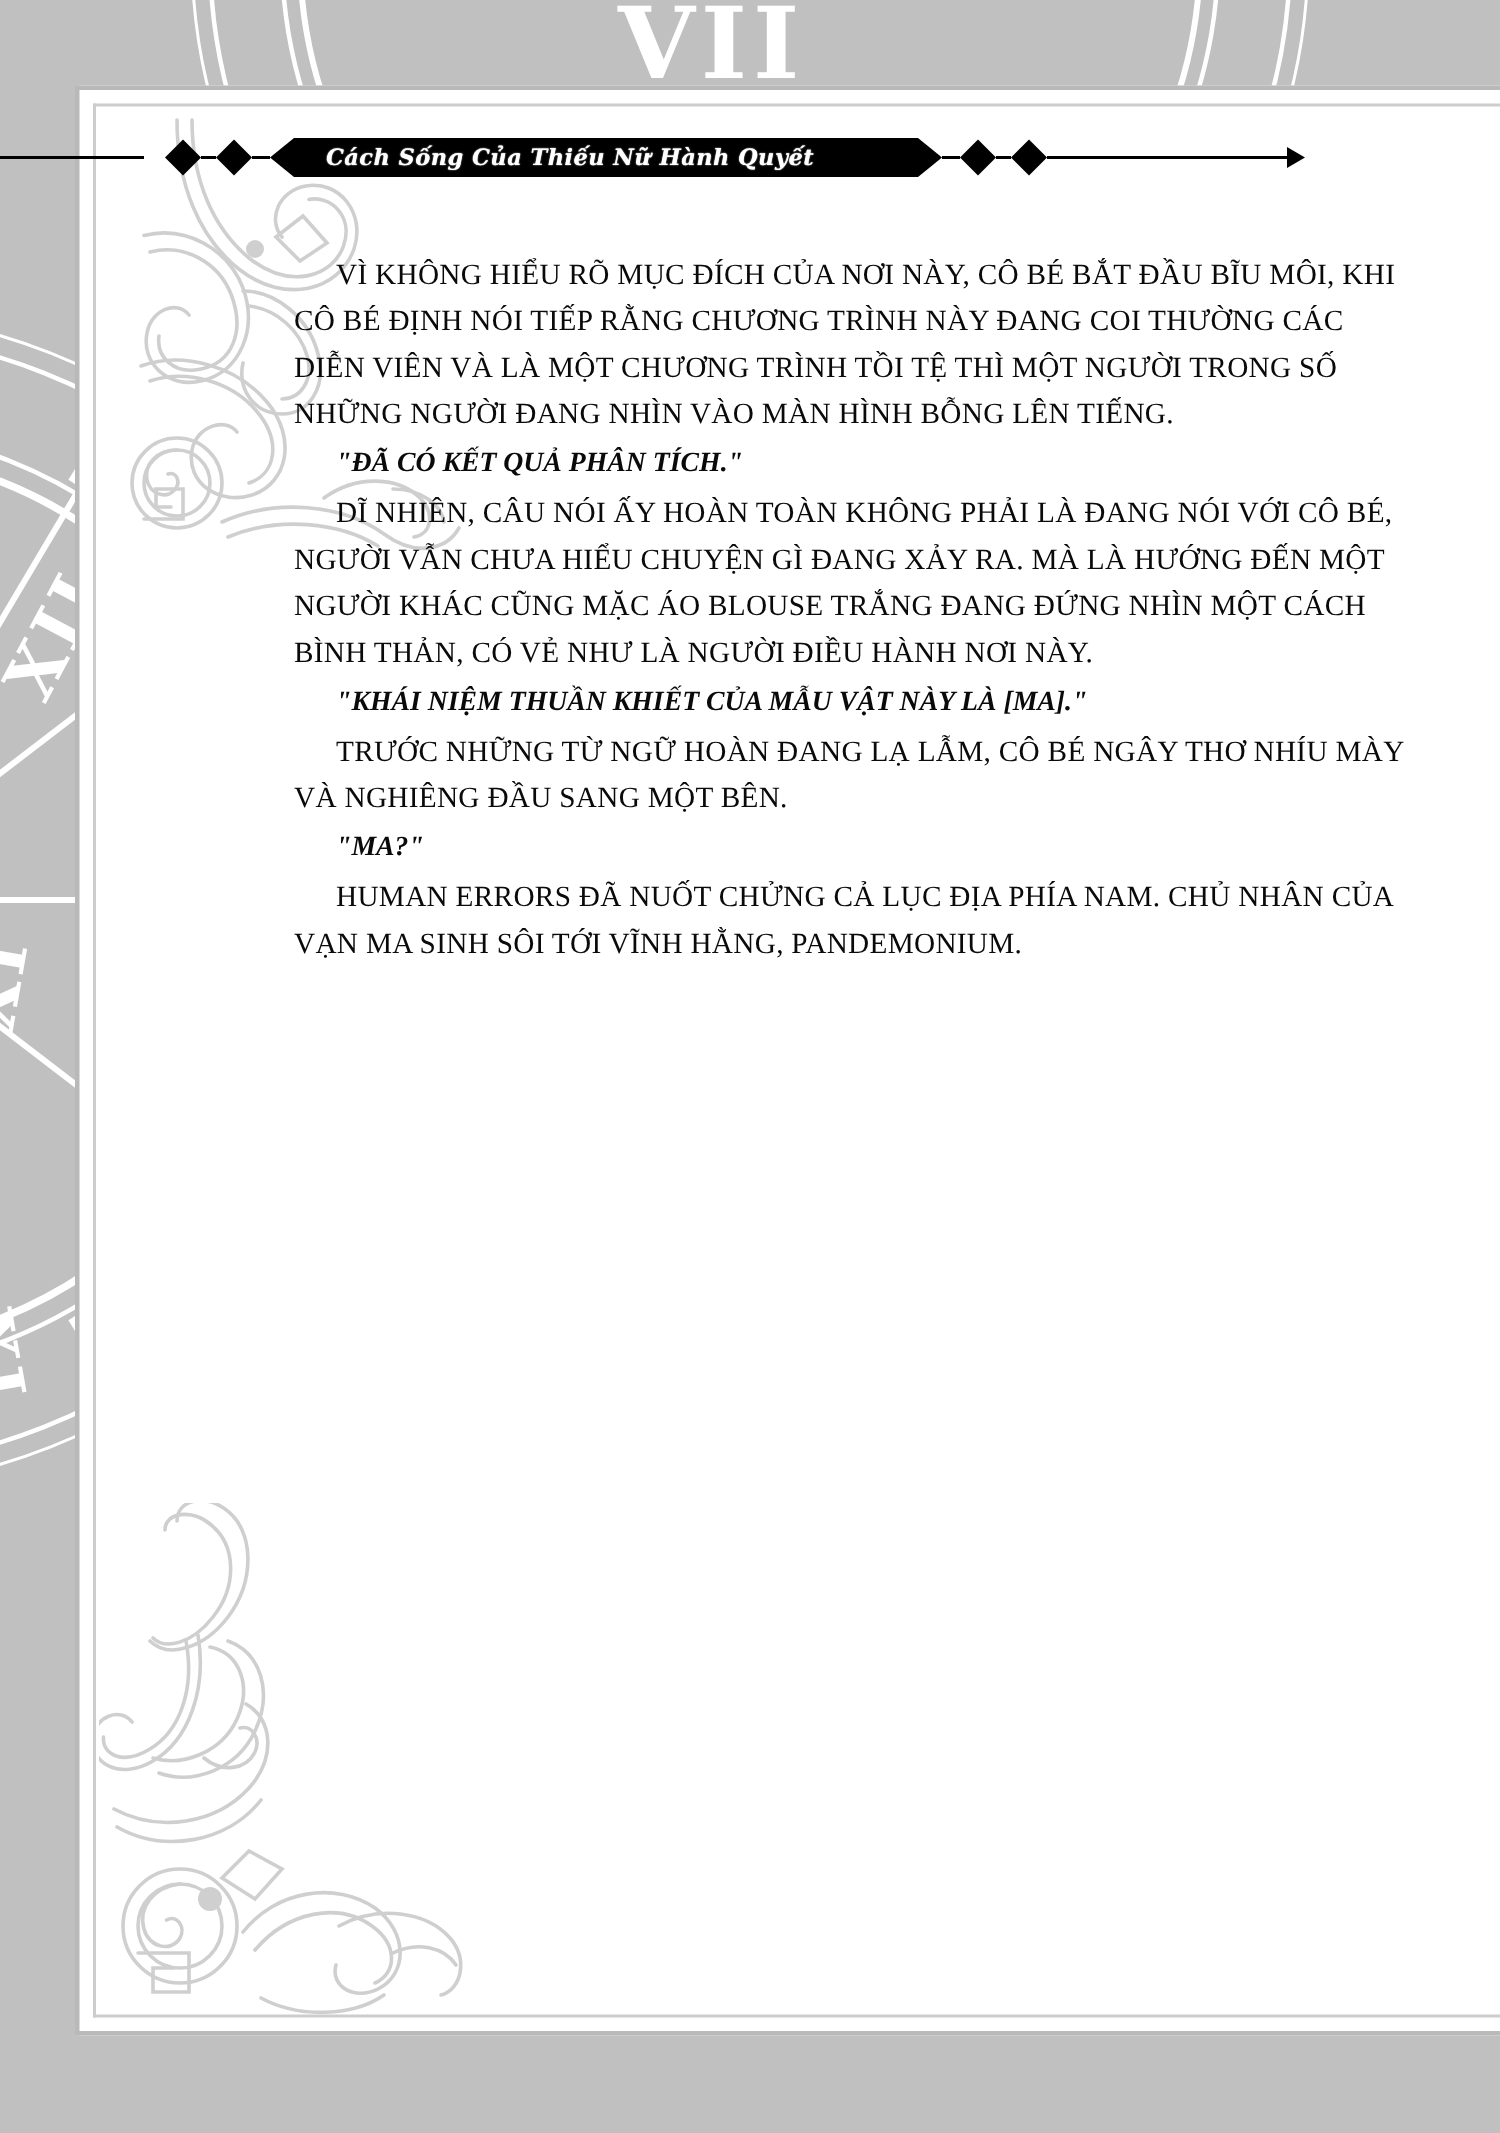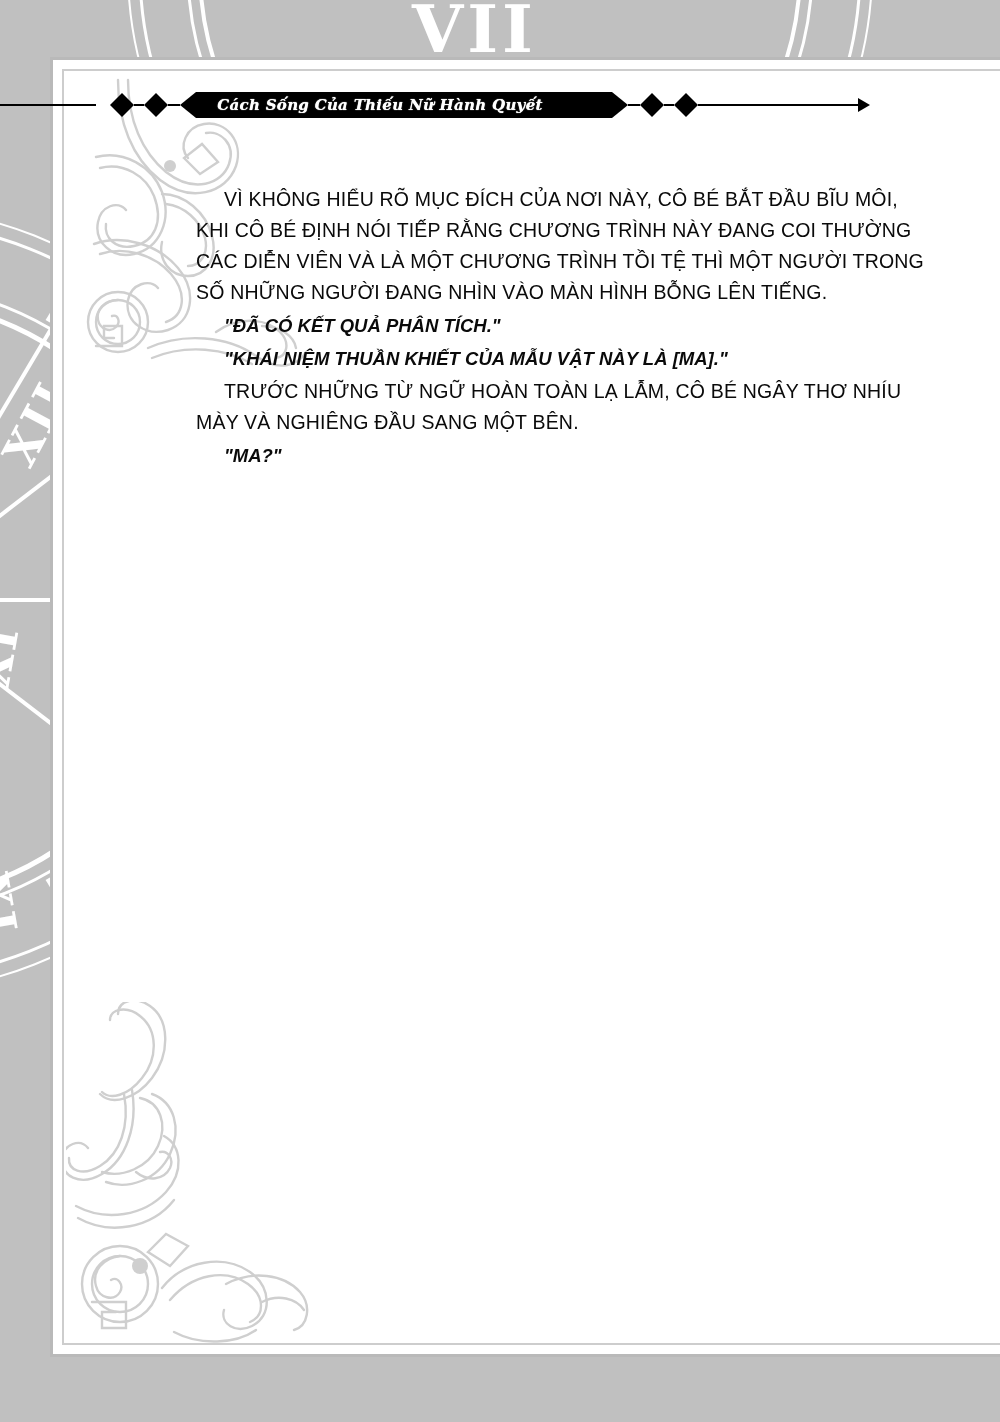--- a/index.html
+++ b/index.html
@@ -102,23 +102,23 @@
   }
 
   
   .text-col {
     position: absolute;
     left: 196px;
     top: 168px;
     width: 740px;
   }
   .para {
-    margin: 16px 0 0 0;
+    margin: 0 0 0 0;
     color: #0a0a0a;
-    font-family: Liberation Sans, sans-serif;
+    font-family: Liberation Serif, serif;
     font-size: 19.5px;
     line-height: 31px;
     letter-spacing: 0.2px;
     text-indent: 28px;
     font-stretch: condensed;
     transform-origin: left top;
   }
   .para + .para { margin-top: 2px; }
   .para.dialogue {
     font-weight: bold;
@@ -283,18 +283,20 @@
 
     <rect x="698" y="16" width="160" height="2" fill="#000000"></rect>
     <path d="M858 10 L870 17 L858 24 Z" fill="#000000"></path>
   </svg>
 
   <div class="banner-title">Cách Sống Của Thiếu Nữ Hành Quyết</div>
 
   <div class="text-col">
     <p class="para">VÌ KHÔNG HIỂU RÕ MỤC ĐÍCH CỦA NƠI NÀY, CÔ BÉ BẮT ĐẦU BĨU MÔI, KHI CÔ BÉ ĐỊNH NÓI TIẾP RẰNG CHƯƠNG TRÌNH NÀY ĐANG COI THƯỜNG CÁC DIỄN VIÊN VÀ LÀ MỘT CHƯƠNG TRÌNH TỒI TỆ THÌ MỘT NGƯỜI TRONG SỐ NHỮNG NGƯỜI ĐANG NHÌN VÀO MÀN HÌNH BỖNG LÊN TIẾNG.</p>
     <p class="para dialogue">"ĐÃ CÓ KẾT QUẢ PHÂN TÍCH."</p>
+    <p class="para">DĨ NHIÊN, CÂU NÓI ẤY HOÀN TOÀN KHÔNG PHẢI LÀ ĐANG NÓI VỚI CÔ BÉ, NGƯỜI VẪN CHƯA HIỂU CHUYỆN GÌ ĐANG XẢY RA. MÀ LÀ HƯỚNG ĐẾN MỘT NGƯỜI KHÁC CŨNG MẶC ÁO BLOUSE TRẮNG ĐANG ĐỨNG NHÌN MỘT CÁCH BÌNH THẢN, CÓ VẺ NHƯ LÀ NGƯỜI ĐIỀU HÀNH NƠI NÀY.</p>
     <p class="para dialogue">"KHÁI NIỆM THUẦN KHIẾT CỦA MẪU VẬT NÀY LÀ [MA]."</p>
-    <p class="para">TRƯỚC NHỮNG TỪ NGỮ HOÀN TOÀN LẠ LẪM, CÔ BÉ NGÂY THƠ NHÍU MÀY VÀ NGHIÊNG ĐẦU SANG MỘT BÊN.</p>
+    <p class="para">TRƯỚC NHỮNG TỪ NGỮ HOÀN ĐANG LẠ LẪM, CÔ BÉ NGÂY THƠ NHÍU MÀY VÀ NGHIÊNG ĐẦU SANG MỘT BÊN.</p>
     <p class="para dialogue">"MA?"</p>
+    <p class="para">HUMAN ERRORS ĐÃ NUỐT CHỬNG CẢ LỤC ĐỊA PHÍA NAM. CHỦ NHÂN CỦA VẠN MA SINH SÔI TỚI VĨNH HẰNG, PANDEMONIUM.</p>
   </div>
 
 </div>
 
 </body></html>

